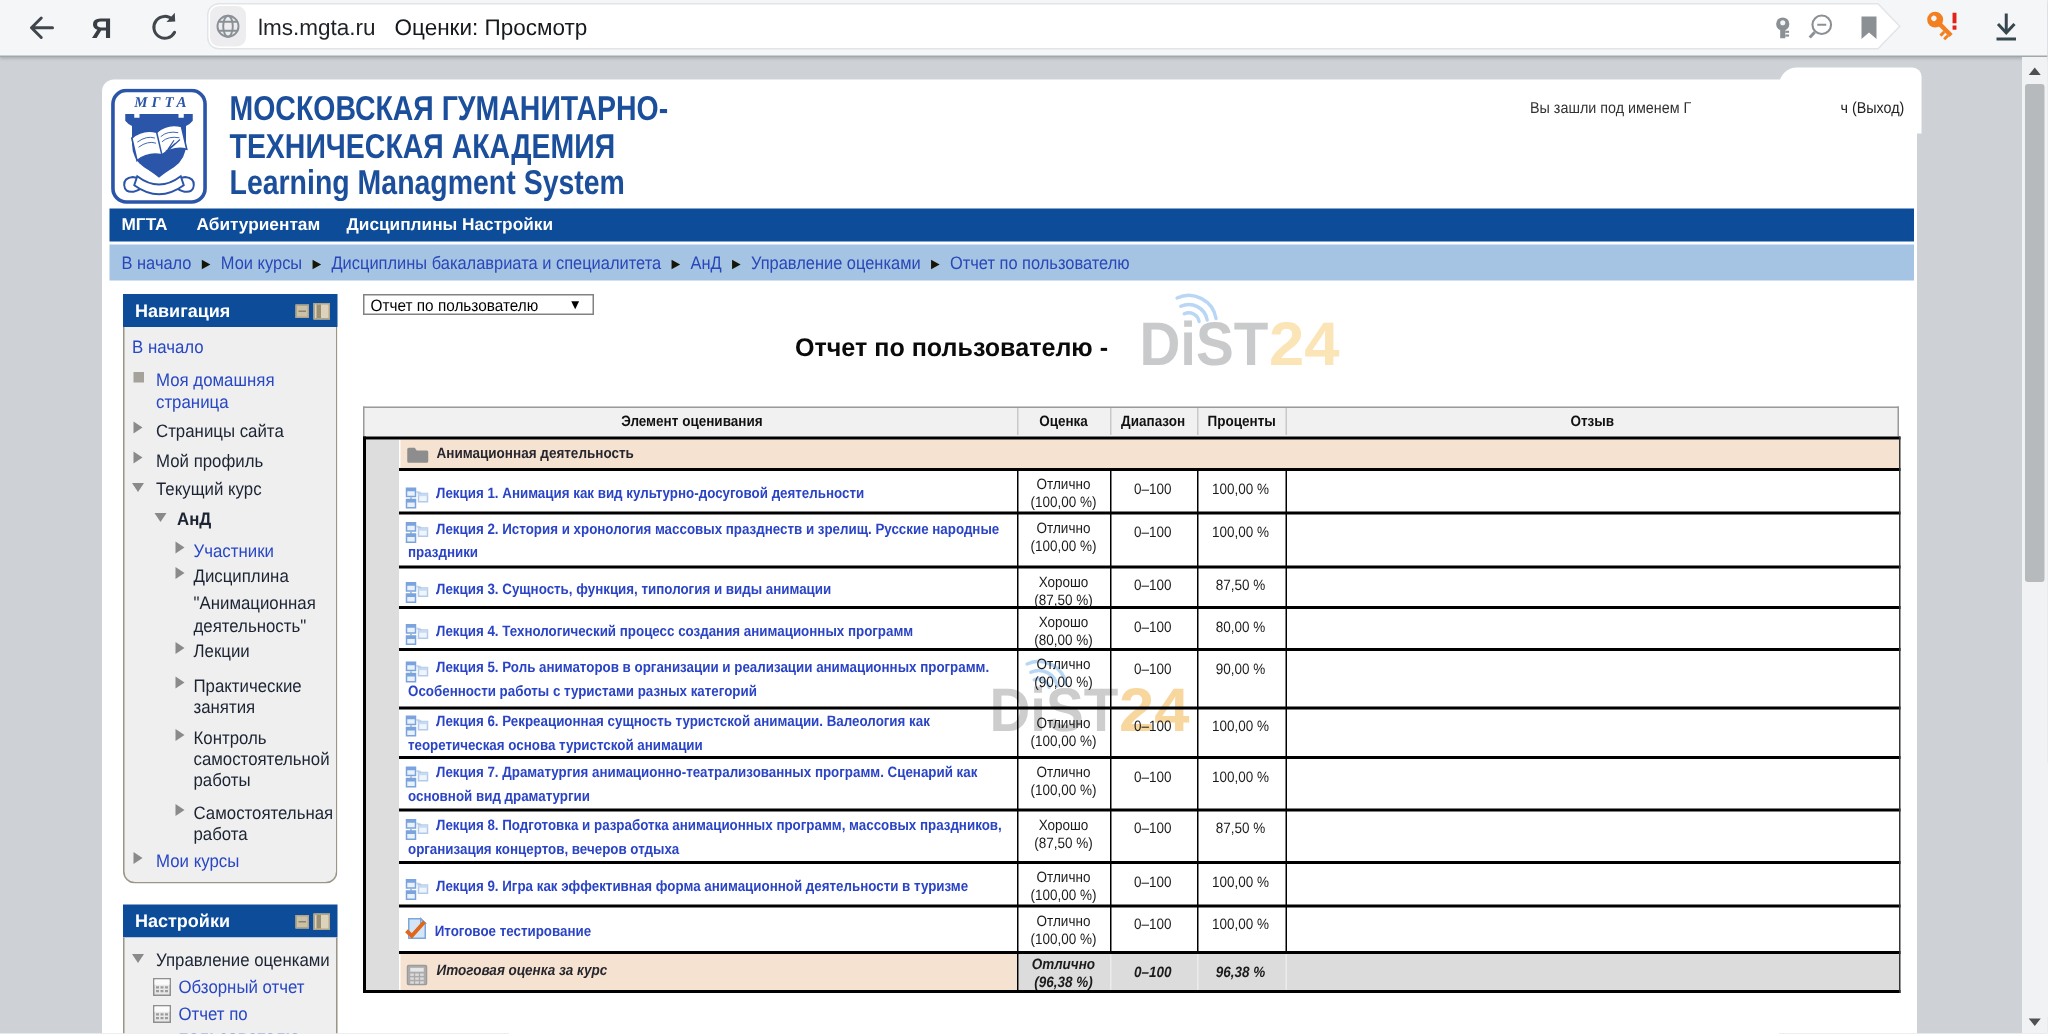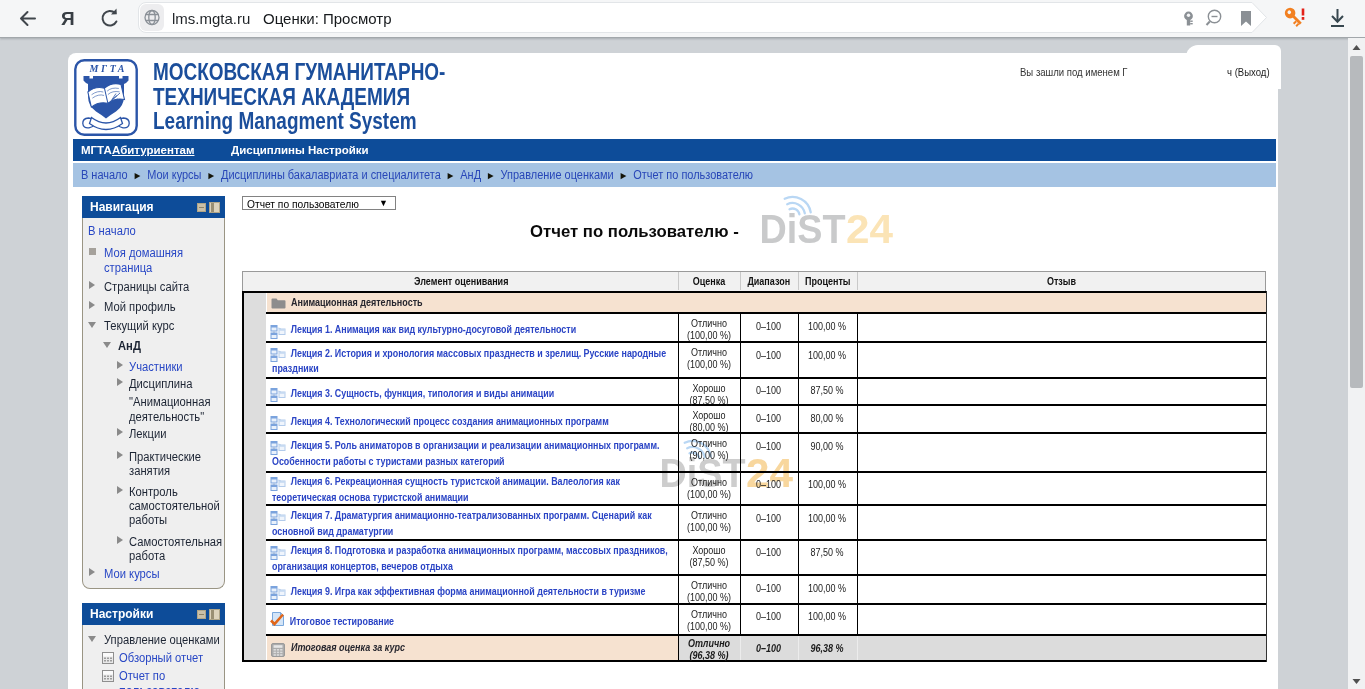--- a/index.html
+++ b/index.html
@@ -141,21 +141,21 @@
 </svg>
 
 <div class="a hl" id="hl1" style="left:153px;top:58.8px;font-size:23px;transform:scaleX(.825);">МОСКОВСКАЯ ГУМАНИТАРНО-</div>
 <div class="a hl" id="hl2" style="left:153px;top:83.8px;font-size:23px;transform:scaleX(.825);">ТЕХНИЧЕСКАЯ АКАДЕМИЯ</div>
 <div class="a hl" id="hl3" style="left:153px;top:107.8px;font-size:23px;transform:scaleX(.825);">Learning Managment System</div>
 <div class="a" id="usr">Вы зашли под именем Г</div>
 <div class="a" id="out">ч (Выход)</div>
 
 <div class="a" id="navbar"></div>
 <span class="a nv" style="left:81px;">МГТА</span>
-<span class="a nv" style="left:112px;text-decoration:underline;">Абитуриентам</span>
+<span class="a nv" style="left:131px;">Абитуриентам</span>
 <span class="a nv" style="left:231px;">Дисциплины</span>
 <span class="a nv" style="left:308px;">Настройки</span>
 
 <div class="a" id="crumb">
     <div class="in"><a>В начало</a><b>►</b><a>Мои курсы</a><b>►</b><a>Дисциплины бакалавриата и специалитета</a><b>►</b><a>АнД</a><b>►</b><a>Управление оценками</a><b>►</b><a>Отчет по пользователю</a></div>
   </div>
 
 <div class="a bhead" style="top:196px;">
     <span>Навигация</span>
     <i class="ic1" style="left:115px;">

